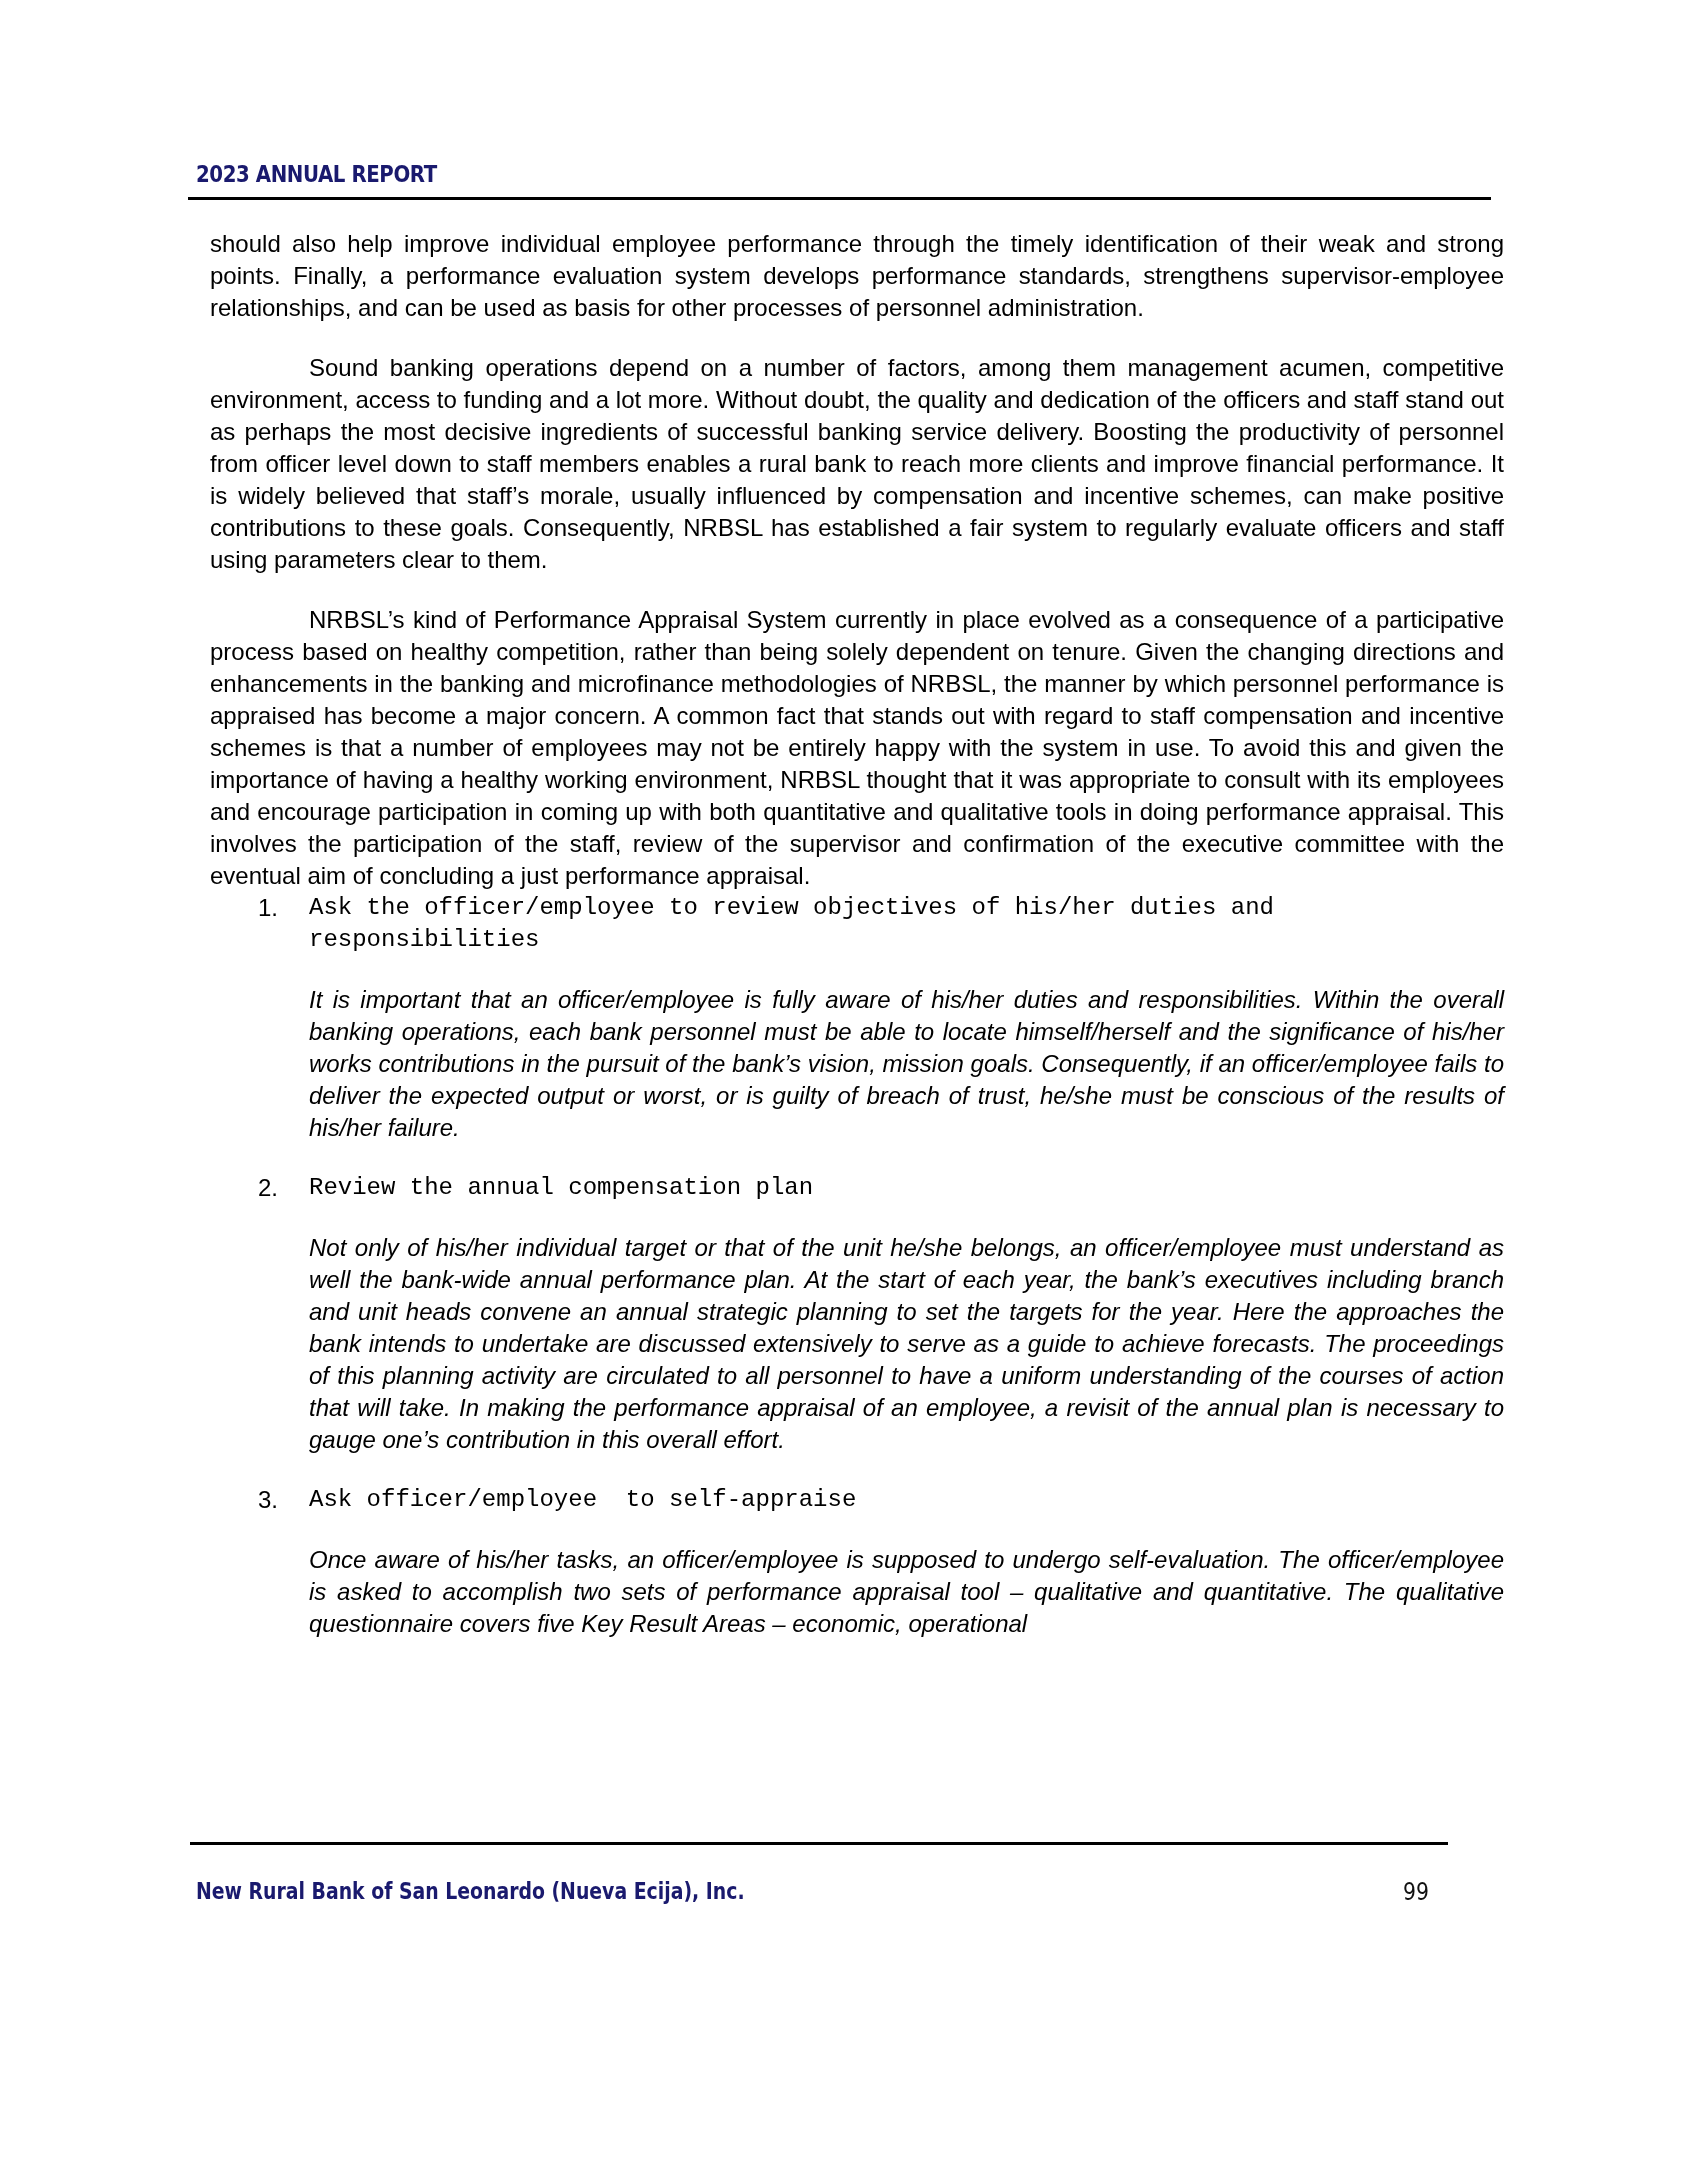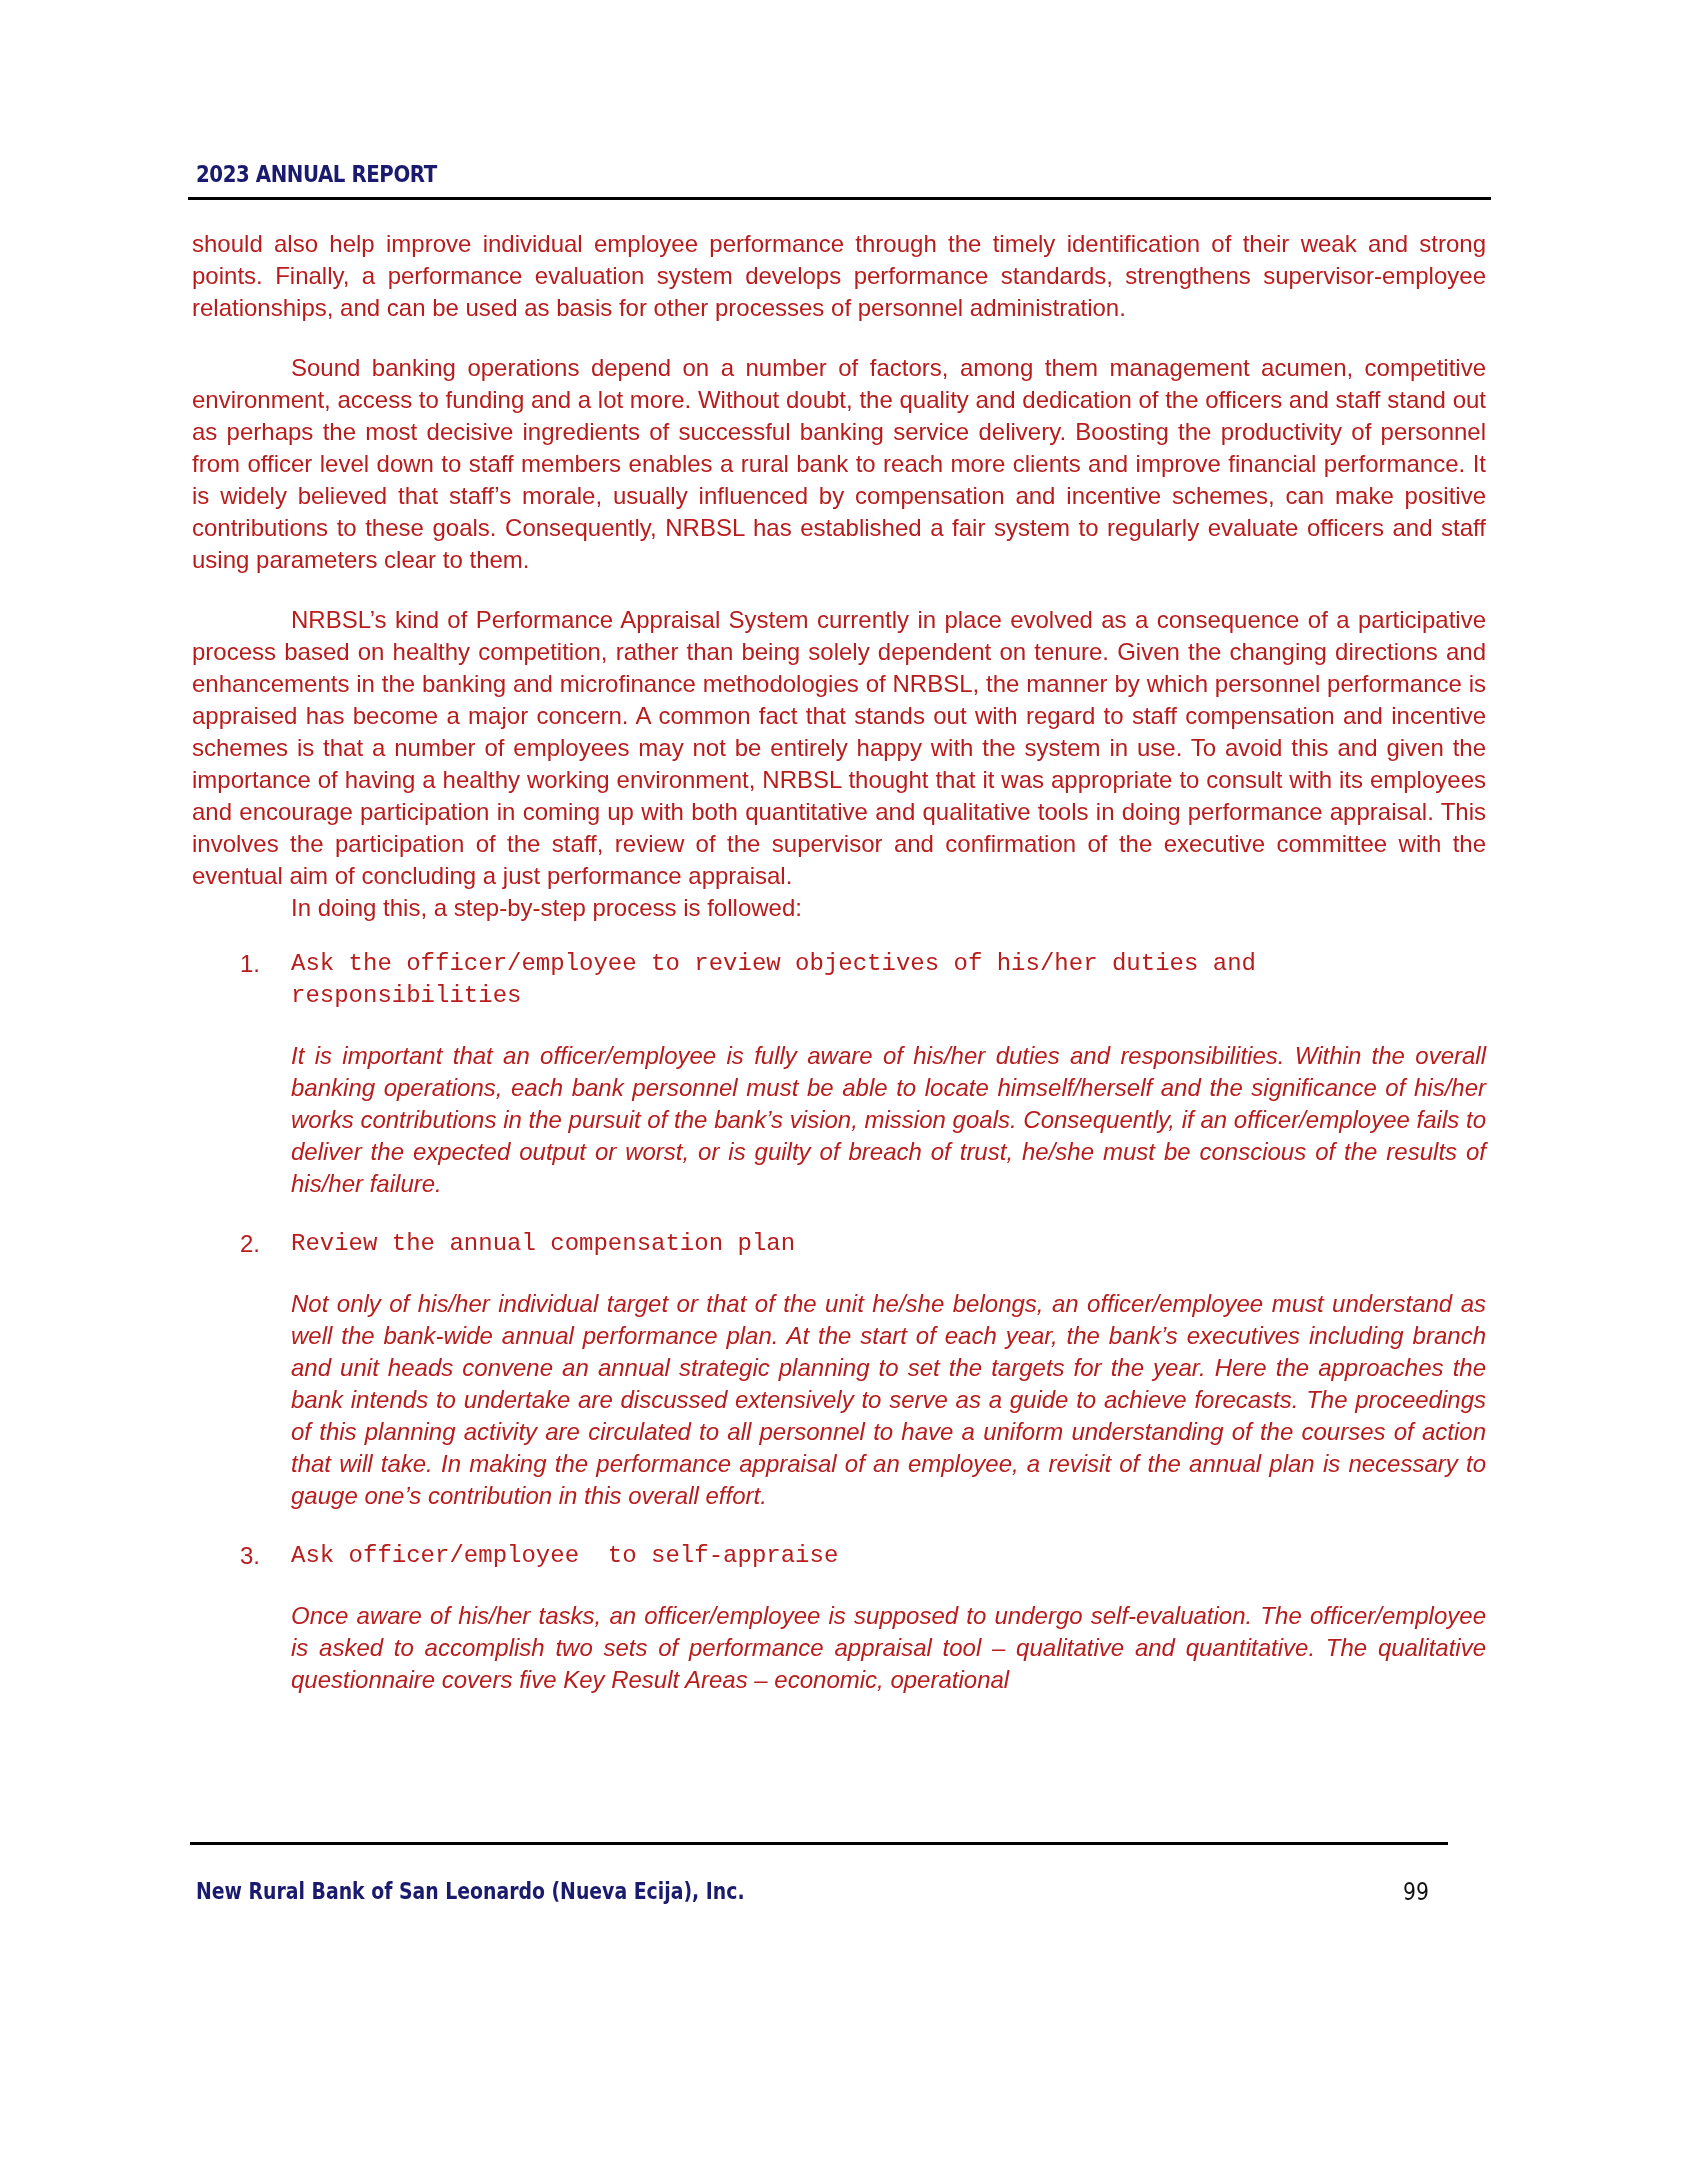--- a/index.html
+++ b/index.html
@@ -29,27 +29,27 @@
     .header-rule {
       position: absolute;
       left: 188px;
       top: 197px;
       width: 1303px;
       height: 3px;
       background: #000;
     }
     .body-text {
       position: absolute;
-      left: 192px;
+      left: 210px;
       top: 228px;
       width: 1294px;
       font-family: "Liberation Sans", sans-serif;
       font-size: 24px;
       line-height: 32px;
-      color: #b91c1c;
+      color: #000000;
     }
     .body-text p {
       margin: 0 0 28px 0;
       text-align: justify;
     }
     .body-text p.indent {
       text-indent: 99px;
     }
     .body-text p.lead {
       margin: 0 0 24px 0;
@@ -107,21 +107,20 @@
 </head>
 <body>
 
 <div class="header-title">2023 ANNUAL REPORT</div>
 <div class="header-rule"></div>
 
 <div class="body-text">
   <p>should also help improve individual employee performance through the timely identification of their weak and strong points. Finally, a performance evaluation system develops performance standards, strengthens supervisor-employee relationships, and can be used as basis for other processes of personnel administration.</p>
   <p class="indent">Sound banking operations depend on a number of factors, among them management acumen, competitive environment, access to funding and a lot more. Without doubt, the quality and dedication of the officers and staff stand out as perhaps the most decisive ingredients of successful banking service delivery. Boosting the productivity of personnel from officer level down to staff members enables a rural bank to reach more clients and improve financial performance. It is widely believed that staff’s morale, usually influenced by compensation and incentive schemes, can make positive contributions to these goals. Consequently, NRBSL has established a fair system to regularly evaluate officers and staff using parameters clear to them.</p>
   <p class="indent" style="margin-bottom:0">NRBSL’s kind of Performance Appraisal System currently in place evolved as a consequence of a participative process based on healthy competition, rather than being solely dependent on tenure. Given the changing directions and enhancements in the banking and microfinance methodologies of NRBSL, the manner by which personnel performance is appraised has become a major concern. A common fact that stands out with regard to staff compensation and incentive schemes is that a number of employees may not be entirely happy with the system in use. To avoid this and given the importance of having a healthy working environment, NRBSL thought that it was appropriate to consult with its employees and encourage participation in coming up with both quantitative and qualitative tools in doing performance appraisal. This involves the participation of the staff, review of the supervisor and confirmation of the executive committee with the eventual aim of concluding a just performance appraisal.</p>
-  <p class="lead">In doing this, a step-by-step process is followed:</p>
 
   <div class="list-item">
     <span class="num">1.</span>
     <div class="heading">Ask the officer/employee to review objectives of his/her duties and responsibilities</div>
     <p>It is important that an officer/employee is fully aware of his/her duties and responsibilities. Within the overall banking operations, each bank personnel must be able to locate himself/herself and the significance of his/her works contributions in the pursuit of the bank’s vision, mission goals. Consequently, if an officer/employee fails to deliver the expected output or worst, or is guilty of breach of trust, he/she must be conscious of the results of his/her failure.</p>
   </div>
 
   <div class="list-item">
     <span class="num">2.</span>
     <div class="heading">Review the annual compensation plan</div>

